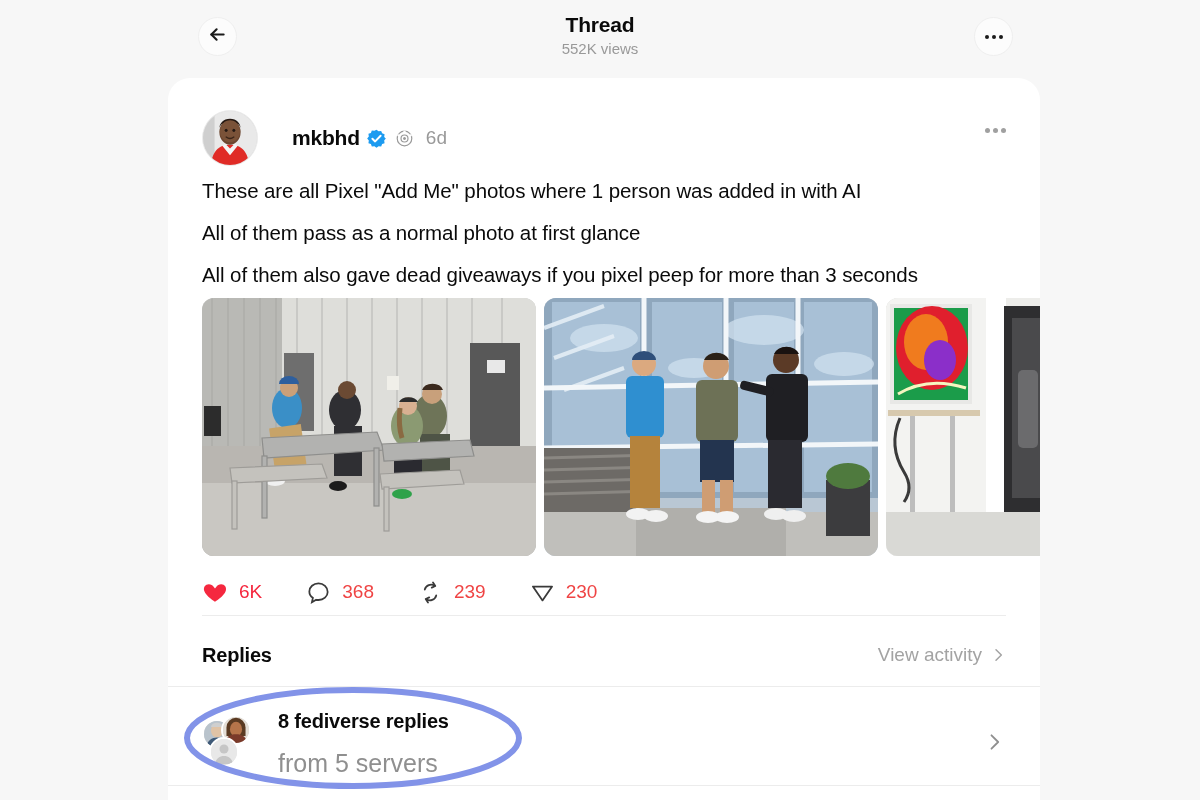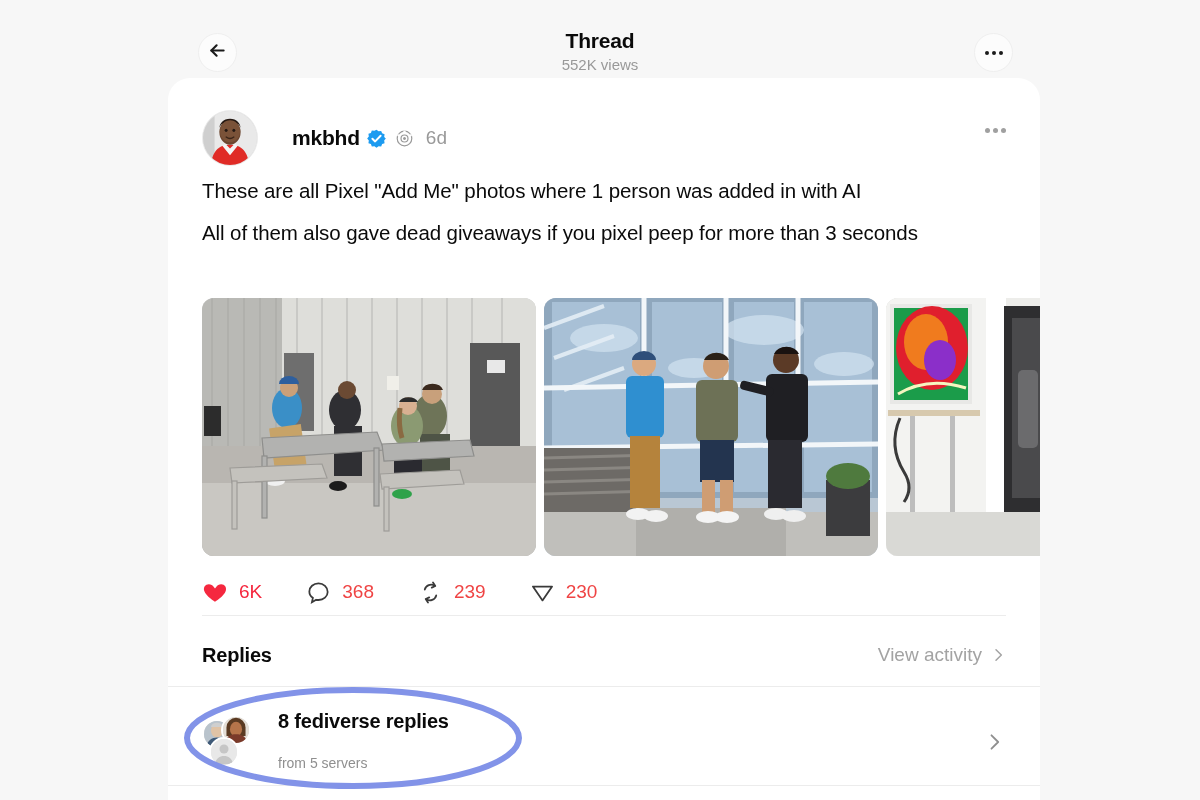--- a/index.html
+++ b/index.html
@@ -20,21 +20,21 @@
   .app {
     position: relative;
     width: 1200px;
     height: 800px;
   }
 
   
   .topbar {
     position: absolute;
     left: 0;
-    top: 16px;
+    top: 0;
     width: 1098px;
     height: 72px;
     background: #f7f7f7;
   }
 
   .nav-circle-btn {
     position: absolute;
     top: 17px;
     width: 39px;
     height: 39px;
@@ -289,21 +289,21 @@
 
   .fedi-text { margin-left: 18px; }
   .fedi-title {
     font-size: 20px;
     font-weight: bold;
     color: #0a0a0a;
     letter-spacing: -0.2px;
     line-height: 26px;
   }
   .fedi-sub {
-    font-size: 14px;
+    font-size: 25px;
     color: #8f8f8f;
     line-height: 26px;
     margin-top: 16px;
   }
   .fedi-chevron {
     position: absolute;
     right: 36px;
     top: 34px;
   }
 
@@ -394,20 +394,21 @@
     <div class="post-more">
       <span class="dots-group">
         <i></i>
           <i></i>
           <i></i>
       </span>
     </div>
 
     <div class="post-body">
       <div class="post-line">These are all Pixel "Add Me" photos where 1 person was added in with AI</div>
+      <div class="post-line">All of them pass as a normal photo at first glance</div>
       <div class="post-line">All of them also gave dead giveaways if you pixel peep for more than 3 seconds</div>
     </div>
 
     <div class="media-row">
 
       <div class="media-item">
         <svg viewBox="0 0 334 258" preserveAspectRatio="xMidYMid slice">
           <rect width="334" height="258" fill="#d9d9d6"></rect>
           <rect x="0" y="0" width="334" height="150" fill="#dededa"></rect>
           <g stroke="#c2c2bf" stroke-width="1.5">

